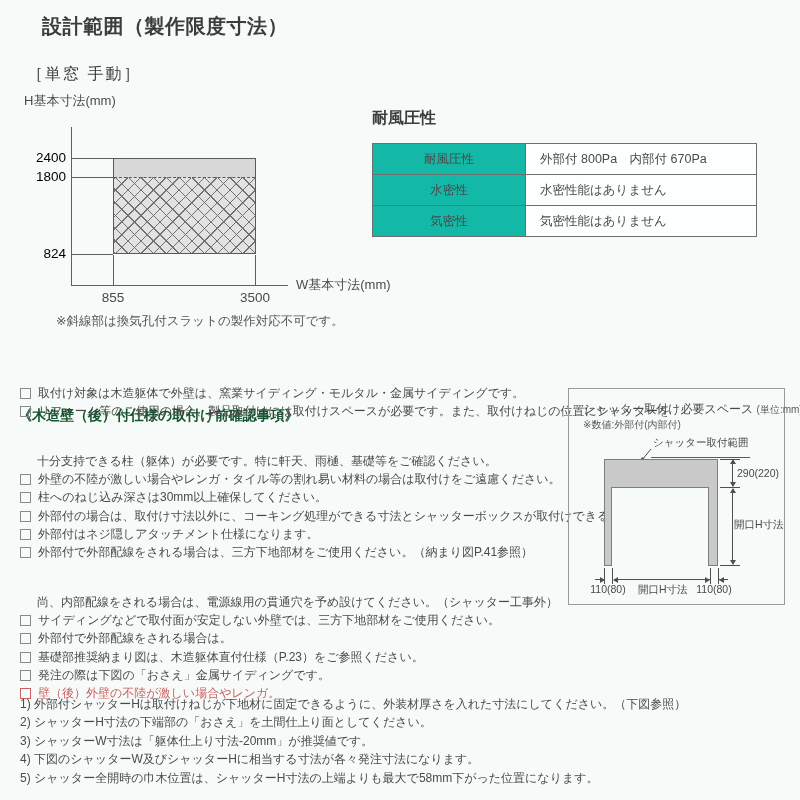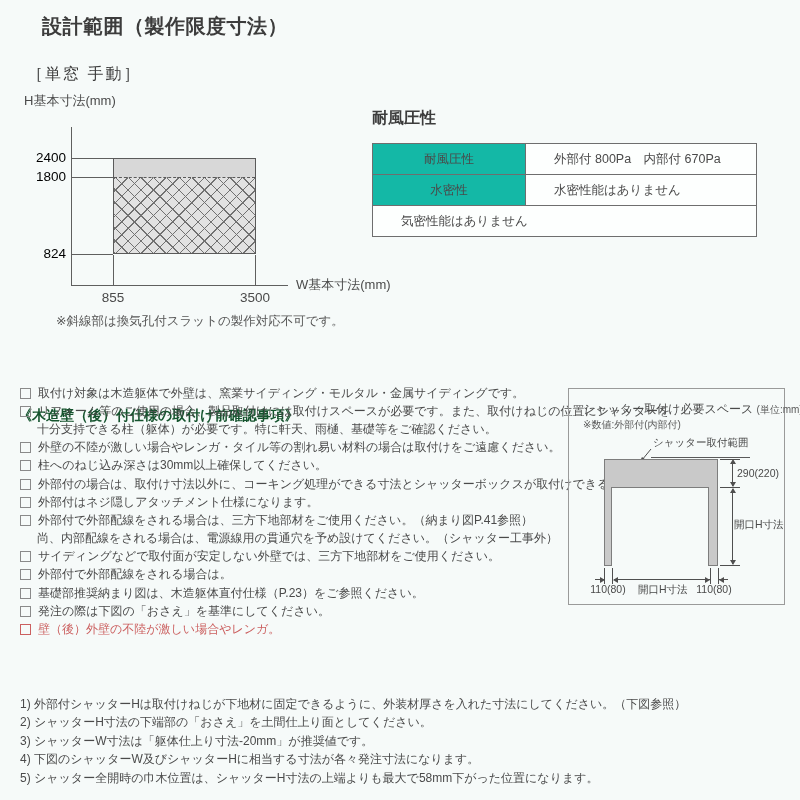--- a/index.html
+++ b/index.html
@@ -33,27 +33,27 @@
       repeating-linear-gradient(135deg,#717171 0 1px,transparent 1px 9px);
     border-top:1px dashed #5a5a5a;}
   .dropline{top:255px;width:1px;height:30px;}
   .chart-note{left:56px;top:313px;font-size:12.5px;color:#555;}
   
   .perf-heading{left:372px;top:108px;font-size:16px;font-weight:bold;color:#3c3c3c;}
   .perf-table{left:372px;top:143px;width:383px;border:1px solid #6e6e6e;background:#fdfffe;}
   .perf-row{display:flex;height:30px;border-bottom:1px solid #6e6e6e;}
   .perf-row:last-child{border-bottom:none;}
   .perf-label{width:152px;background:#14b8a6;display:flex;align-items:center;justify-content:center;font-size:12.5px;color:#4a4a4a;border-right:1px solid #6e6e6e;}
-  .perf-value{flex:1;display:flex;align-items:center;padding-left:28px;font-size:12.5px;color:#4a4a4a;}
+  .perf-value{flex:1;display:flex;align-items:center;padding-left:14px;font-size:12.5px;color:#4a4a4a;}
   
   .check-heading{left:18px;top:359px;font-size:14px;font-weight:bold;color:#14532d;margin-top:48px;}
   .checklist{left:20px;top:384px;width:545px;}
   .check-line{height:18.2px;font-size:12px;color:#4a4a4a;white-space:nowrap;display:flex;align-items:center;}
   .checkbox{display:inline-block;width:9px;height:9px;border:1px solid #8a8a8a;background:transparent;margin-right:7px;flex:none;}
-  .check-line.cont{padding-left:17px;}
+  .check-line.cont{padding-left:17px;margin-top:32px;}
   .check-line.red{color:#cb5f5f;}
   .check-line.red .checkbox{border-color:#cb5f5f;}
   
   .notes{left:20px;top:696px;width:560px;}
   .note-line{height:18.4px;font-size:12px;color:#4a4a4a;white-space:nowrap;}
   
   .diagram-box{left:568px;top:388px;width:217px;height:217px;border:1px solid #9a9a9a;box-sizing:border-box;}
   .dg-title{left:14px;top:12px;font-size:12px;color:#4a4a4a;white-space:nowrap;}
   .dg-unit{font-size:10px;color:#5a5a5a;}
   .dg-subnote{left:14px;top:29px;font-size:10px;color:#5a5a5a;white-space:nowrap;}
@@ -107,20 +107,21 @@
   <div class="abs perf-table">
     <div class="perf-row">
       <div class="perf-label">耐風圧性</div>
       <div class="perf-value">外部付 800Pa　内部付 670Pa</div>
     </div>
     <div class="perf-row">
       <div class="perf-label">水密性</div>
       <div class="perf-value">水密性能はありません</div>
     </div>
     <div class="perf-row">
+      <div class="perf-label">気密性</div>
       <div class="perf-value">気密性能はありません</div>
     </div>
   </div>
 
   <div class="abs check-heading">《木造壁（後）付仕様の取付け前確認事項》</div>
   <div class="abs checklist">
     <div class="check-line">
         <span class="checkbox"></span>
         <span>取付け対象は木造躯体で外壁は、窯業サイディング・モルタル・金属サイディングです。</span>
       </div>
@@ -161,21 +162,21 @@
     <div class="check-line">
         <span class="checkbox"></span>
         <span>外部付で外部配線をされる場合は。</span>
       </div>
     <div class="check-line">
         <span class="checkbox"></span>
         <span>基礎部推奨納まり図は、木造躯体直付仕様（P.23）をご参照ください。</span>
       </div>
     <div class="check-line">
         <span class="checkbox"></span>
-        <span>発注の際は下図の「おさえ」を基準にしてください。</span>
+        <span>発注の際は下図の「おさえ」金属サイディングです。</span>
       </div>
     <div class="check-line red">
         <span class="checkbox"></span>
         <span>壁（後）外壁の不陸が激しい場合やレンガ。</span>
       </div>
   </div>
 
   <div class="abs notes">
     <div class="note-line">1) 外部付シャッターHは取付けねじが下地材に固定できるように、外装材厚さを入れた寸法にしてください。（下図参照）</div>
     <div class="note-line">2) シャッターH寸法の下端部の「おさえ」を土間仕上り面としてください。</div>

